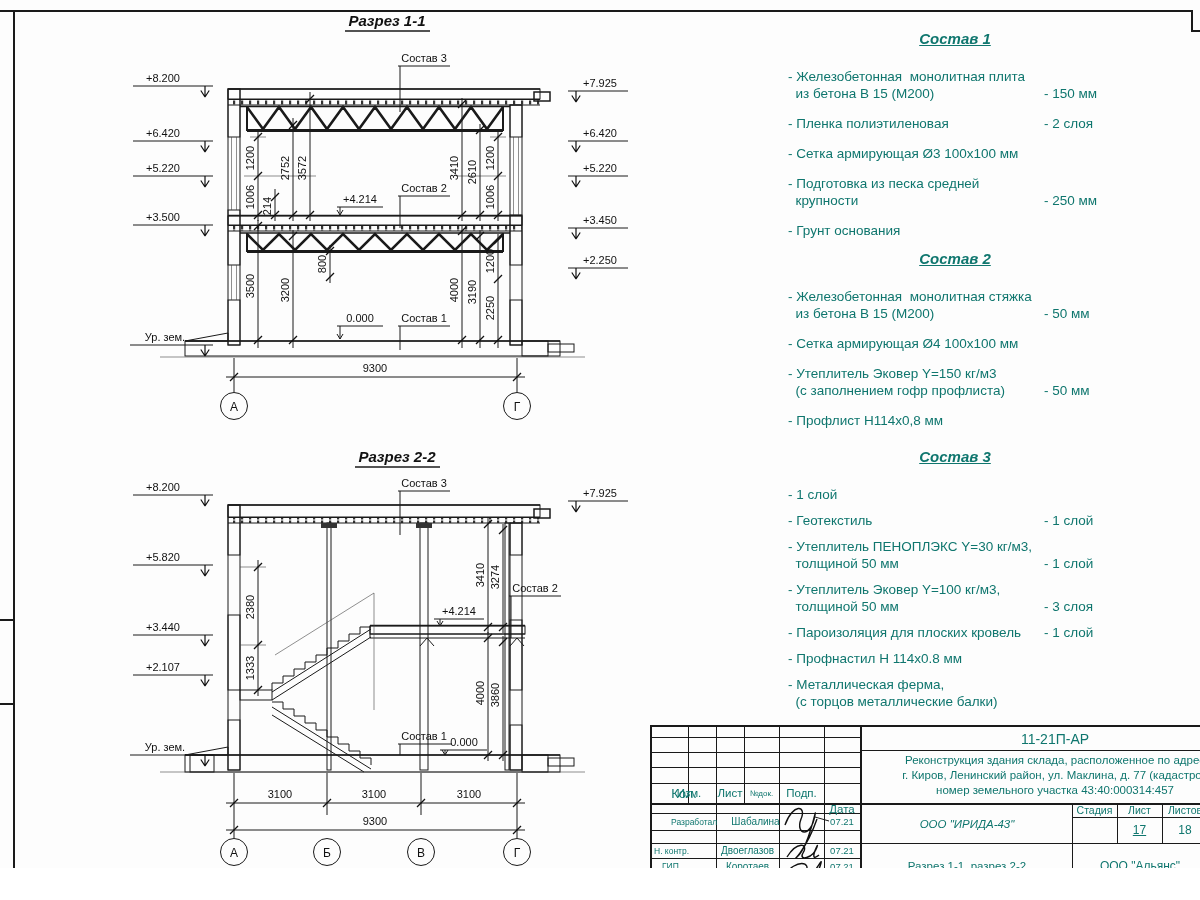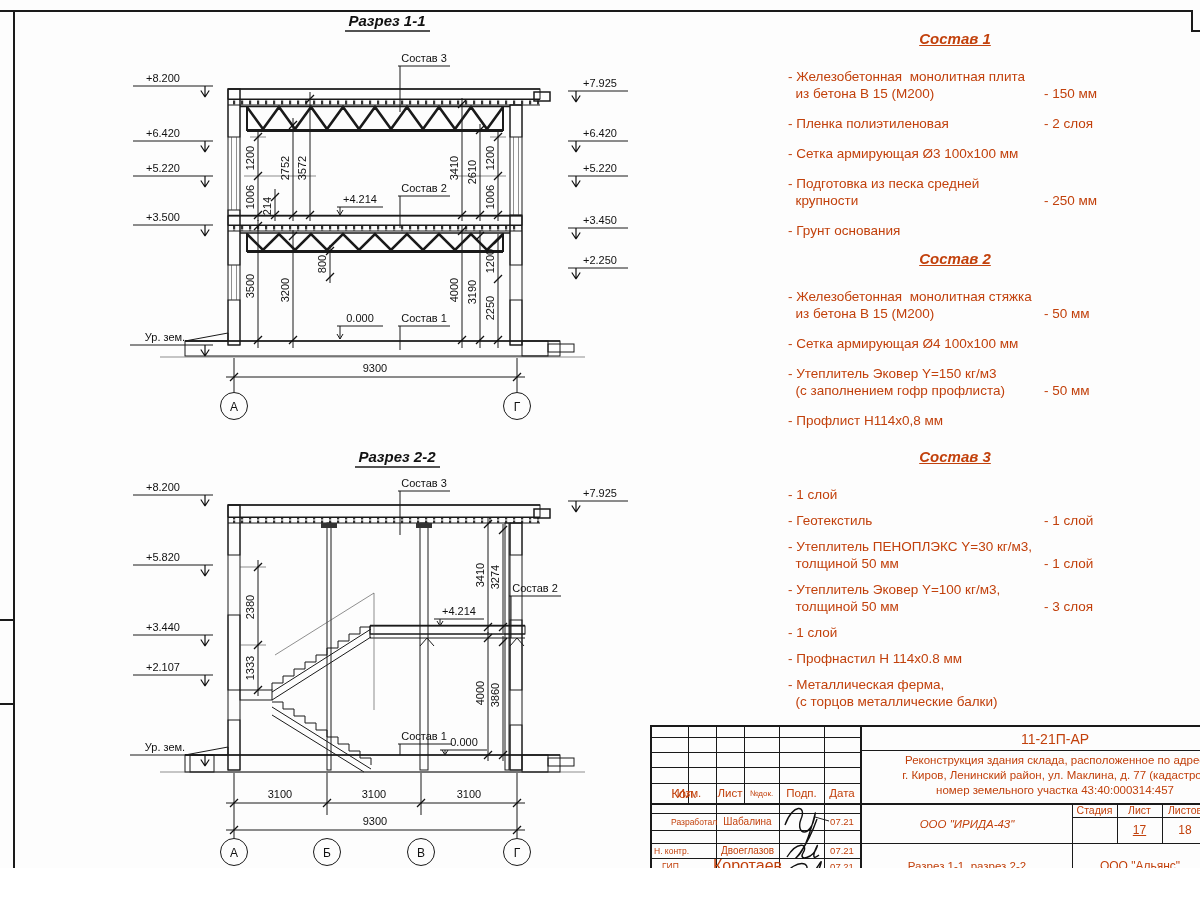--- a/index.html
+++ b/index.html
@@ -1,17 +1,17 @@
 <!DOCTYPE html>
 <html><head>
 <meta charset="utf-8">
 <style>
   html,body{margin:0;padding:0;background:#fff;}
   #sheet{position:relative;width:1200px;height:868px;background:#fdfdfd;overflow:hidden;
-         font-family:"Liberation Sans",sans-serif;color:#c2410c;}
+         font-family:"Liberation Sans",sans-serif;color:#0f766e;}
   .hline,.vline{position:absolute;background:#1a1a1a;}
   
   svg{position:absolute;overflow:visible;}
   svg line{stroke:#1a1a1a;stroke-width:1;}
   svg .w06{stroke-width:0.6;stroke:#444;}
   svg .w15{stroke-width:1.6;}
   svg .w2{stroke-width:2;}
   svg .w3{stroke-width:3;}
   svg text{font-family:"Liberation Sans",sans-serif;font-size:11px;fill:#111;}
   svg text.ttl{font-size:15px;font-weight:bold;font-style:italic;}
@@ -541,20 +541,21 @@
         <span class="comp-qty">- 1 слой</span>
       </div>
 
       <div class="comp-item">
         <span class="comp-text">- Утеплитель Эковер Y=100 кг/м3,
   толщиной 50 мм</span>
         <span class="comp-qty">- 3 слоя</span>
       </div>
 
       <div class="comp-item">
+        <span class="comp-text">- Пароизоляция для плоских кровель</span>
         <span class="comp-qty">- 1 слой</span>
       </div>
 
       <div class="comp-item">
         <span class="comp-text">- Профнастил Н 114х0.8 мм</span>
 
       </div>
 
       <div class="comp-item">
         <span class="comp-text">- Металлическая ферма,
@@ -591,30 +592,30 @@
   <div class="vline" style="left:210px;top:0;width:2px;height:166px;"></div>
   <div class="vline" style="left:422px;top:78px;width:1px;height:88px;"></div>
   <div class="vline" style="left:467px;top:78px;width:1px;height:40px;"></div>
   <div class="vline" style="left:512px;top:78px;width:1px;height:40px;"></div>
 
   <div class="tbtxt" style="left:0;top:58px;width:38px;height:20px;font-size:11.5px;padding-left:20px;">Изм.</div>
   <div class="tbtxt" style="left:20px;top:58px;width:28px;height:20px;font-size:13px;">Кол.</div>
   <div class="tbtxt" style="left:66px;top:58px;width:28px;height:20px;font-size:11.5px;">Лист</div>
   <div class="tbtxt" style="left:94px;top:58px;width:35px;height:20px;font-size:8px;">№док.</div>
   <div class="tbtxt" style="left:129px;top:58px;width:45px;height:20px;font-size:11.5px;">Подп.</div>
-  <div class="tbtxt" style="left:174px;top:58px;width:36px;height:20px;font-size:11.5px;">Дата</div>
+  <div class="tbtxt" style="left:174px;top:74px;width:36px;height:20px;font-size:11.5px;">Дата</div>
 
   <div class="tbtxt lft" style="left:0;top:88px;width:66px;height:17px;font-size:8.5px;margin-left:17px;">Разработал</div>
-  <div class="tbtxt" style="left:66px;top:88px;width:63px;height:17px;font-size:10px;">Шабалина</div>
+  <div class="tbtxt" style="left:66px;top:88px;width:63px;height:17px;font-size:10px;padding-left:8px;">Шабалина</div>
   <div class="tbtxt" style="left:174px;top:88px;width:36px;height:17px;font-size:9.5px;">07.21</div>
   <div class="tbtxt lft" style="left:0;top:118px;width:66px;height:15px;font-size:8.5px;">Н. контр.</div>
   <div class="tbtxt" style="left:66px;top:118px;width:63px;height:15px;font-size:10px;">Двоеглазов</div>
   <div class="tbtxt" style="left:174px;top:118px;width:36px;height:15px;font-size:9.5px;">07.21</div>
   <div class="tbtxt lft" style="left:0;top:133px;width:66px;height:16px;font-size:8.5px;margin-left:8px;">ГИП</div>
-  <div class="tbtxt" style="left:66px;top:133px;width:63px;height:16px;font-size:16px;">Коротаев</div>
+  <div class="tbtxt" style="left:66px;top:133px;width:63px;height:16px;font-size:10px;">Коротаев</div>
   <div class="tbtxt" style="left:174px;top:133px;width:36px;height:16px;font-size:9.5px;">07.21</div>
 
   <div class="tbtxt" style="left:210px;top:2px;width:390px;height:23px;font-size:14px;">11-21П-АР</div>
   <div style="position:absolute;left:210px;top:28px;width:390px;text-align:center;font-size:11.5px;line-height:14.8px;">
     <div>Реконструкция здания склада, расположенное по адрес</div>
     <div>г. Киров, Ленинский район, ул. Маклина, д. 77 (кадастров</div>
     <div>номер земельного участка 43:40:000314:457</div>
   </div>
   <div class="tbtxt" style="left:212px;top:79px;width:210px;height:39px;font-size:11.5px;font-style:italic;">ООО "ИРИДА-43"</div>
   <div class="tbtxt" style="left:422px;top:78px;width:45px;height:14px;font-size:10.5px;">Стадия</div>

